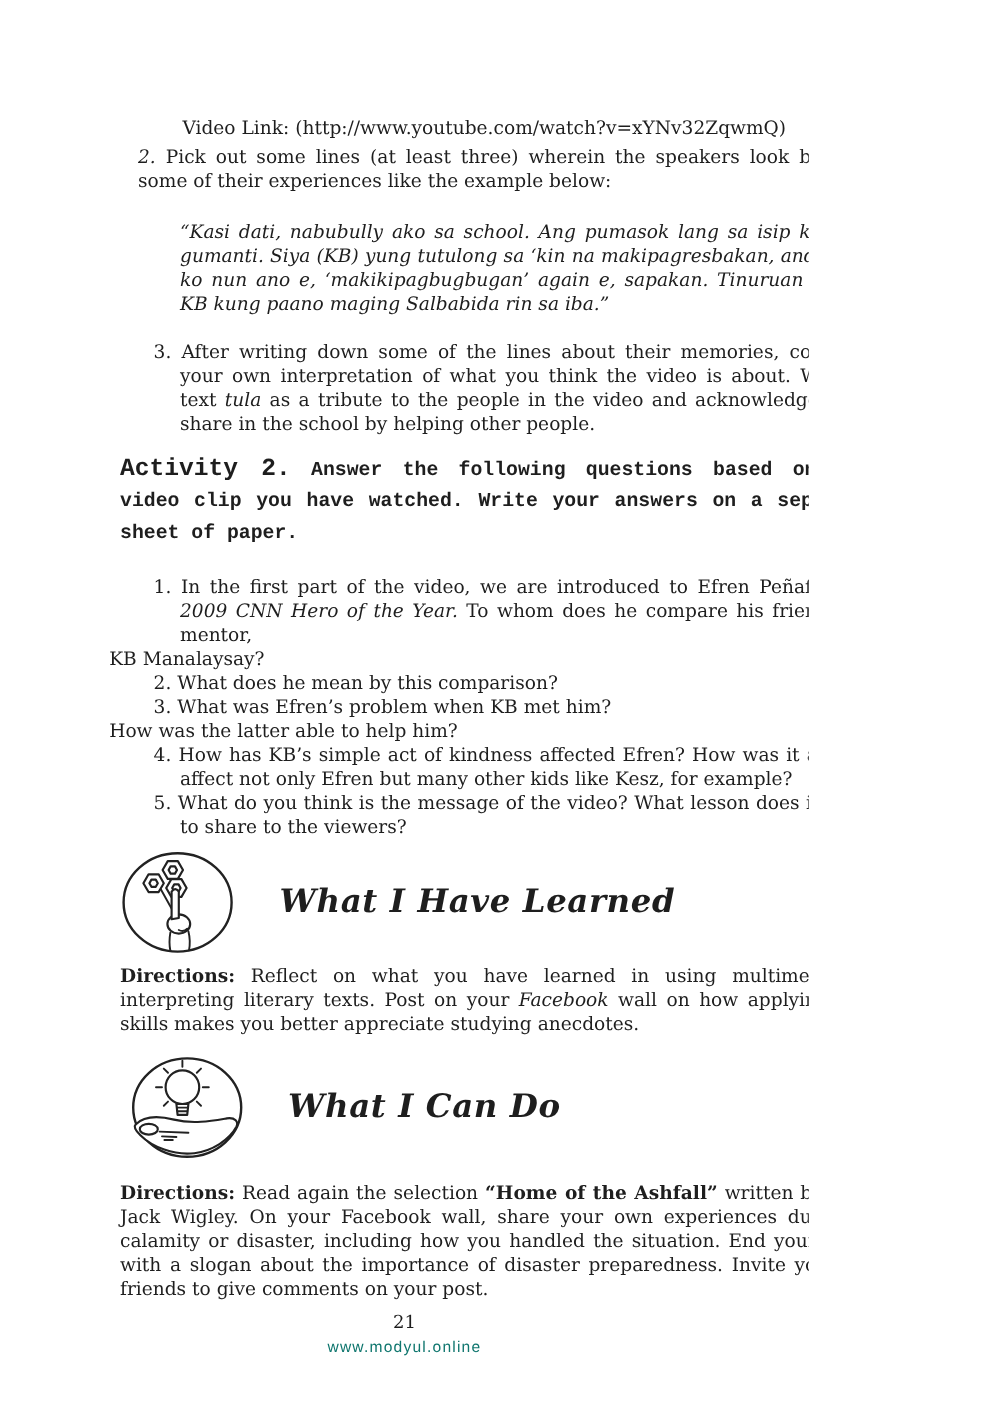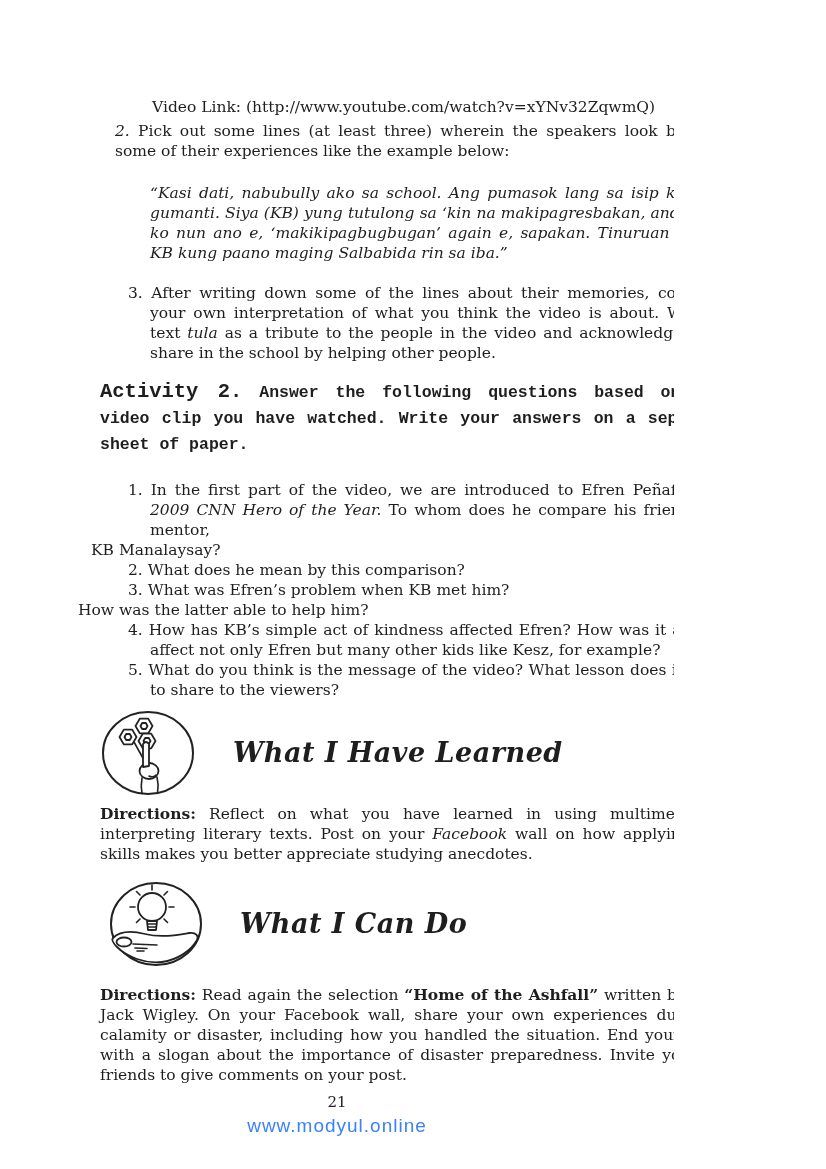--- a/index.html
+++ b/index.html
@@ -13,37 +13,37 @@
   .video-link { padding-left:52px; }
   .para-item2 { margin-top:4px; padding-left:15px; text-align:justify; }
   .quote { margin-top:22px; margin-left:50px; font-style:italic; text-align:justify; }
   .para-item3 { margin-top:20px; padding-left:50px; text-indent:-22px; text-align:justify; }
   .activity { margin-top:16px; font-weight:bold; text-align:justify; line-height:25px;font-family:Liberation Mono, monospace; }
   .activity-title { font-size:20.5px; }
   .activity-desc { font-size:16.5px; }
   .questions { margin-top:22px; }
   .q { padding-left:50px; text-indent:-22px; text-align:justify; }
   .q-kb { padding-left:13px; }
-  .q-flush { padding-left:0; }
+  .q-flush { padding-left:13px; }
   .section-row { display:flex; align-items:center; height:88px; margin-top:9px;gap:19px; }
   .section-row.second { margin-top:16px; margin-left:7px; }
   .section-icon { width:96px; height:86px; flex:0 0 auto; }
   .section-heading {
     font-size:27px; font-weight:bold; font-style:italic;
     margin-left:18px; letter-spacing:0.5px; white-space:nowrap;
   }
   .directions { margin-top:7px; text-align:justify; }
   .directions2 { margin-top:17px; }
   .b { font-weight:bold; }
   .it { font-style:italic; }
   .page-number { position:absolute; left:0; right:0; top:1093px; text-align:center; font-size:15px; }
   .watermark {
     position:absolute; left:0; right:0; top:1115px; text-align:center;
     font-family:"Liberation Sans","DejaVu Sans",sans-serif;
-    font-size:19px; color:#3b82f6; letter-spacing:1px;
+    font-size:13px; color:#0f766e; letter-spacing:1px;
   }
   svg .ln { fill:none; stroke:#222222; stroke-width:2; stroke-linecap:round; stroke-linejoin:round; }
   svg .ln-thin { fill:none; stroke:#222222; stroke-width:1.6; stroke-linecap:round; stroke-linejoin:round; }
   svg .wh { fill:#ffffff; stroke:#222222; stroke-width:1.8; stroke-linejoin:round; }
 </style>
 </head>
 <body>
 
 <div class="page">
   <div class="content">

